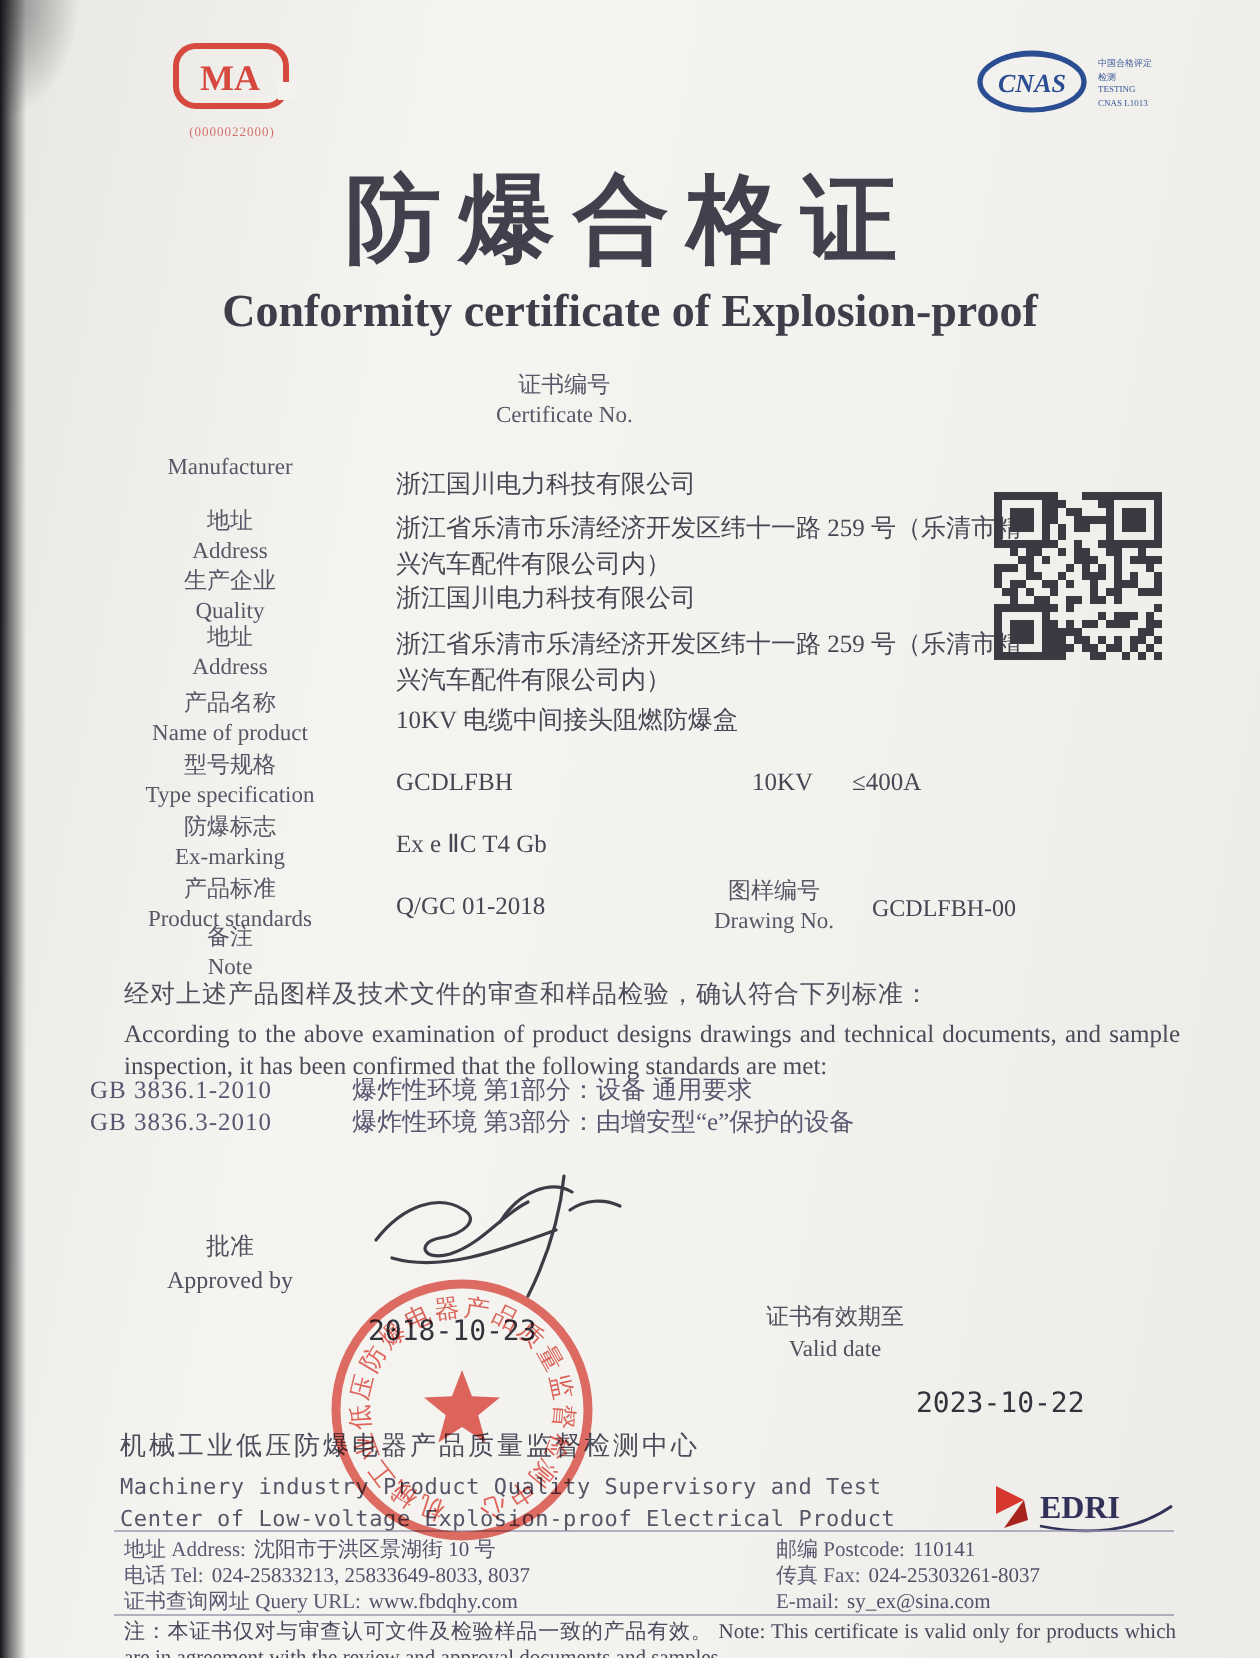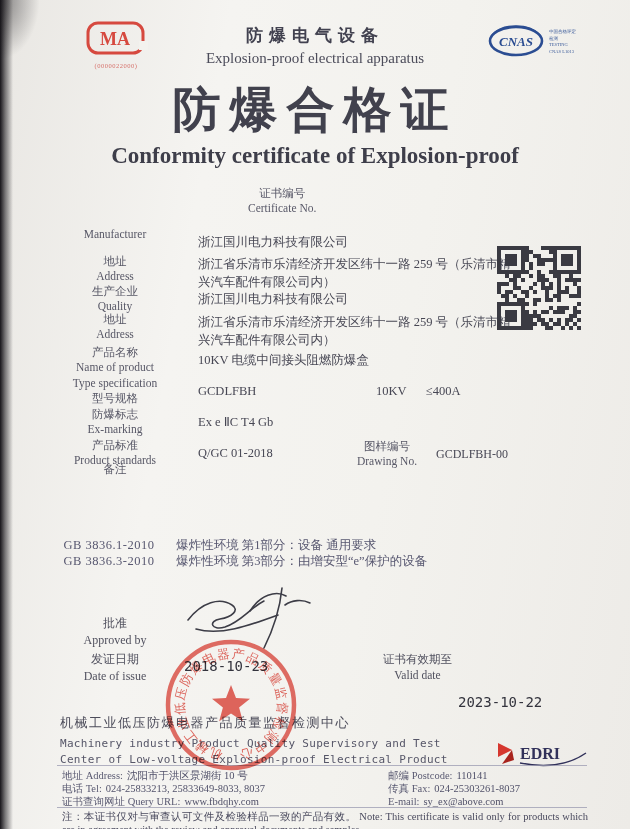--- a/index.html
+++ b/index.html
@@ -40,21 +40,21 @@
   .dlbl{position:absolute;left:147px;top:1px;width:84px;text-align:center;
         font-size:11.5px;line-height:1.3;color:#575766;}
   .dval{position:absolute;left:238px;top:8px;font-size:12px;}
 
   .qr{position:absolute;left:497px;top:246px;width:84px;height:84px;}
 
   .stmt{position:absolute;left:62px;top:489px;width:528px;}
   .stmt-zh{font-size:12.5px;color:#4e4e5c;letter-spacing:.5px;}
   .stmt-en{font-size:12.5px;text-align:justify;line-height:1.3;margin-top:3px;color:#4a4a58;}
   .gbs{position:absolute;left:45px;top:537px;font-size:12.5px;line-height:16px;color:#575770;}
-  .gbs .code{display:inline-block;width:128px;letter-spacing:.5px;text-align:center;}
+  .gbs .code{display:inline-block;width:128px;letter-spacing:.5px;}
 
   .approve-lbl{position:absolute;left:40px;top:615px;width:150px;text-align:center;
         font-size:12px;line-height:1.4;color:#50505e;}
   .signature{position:absolute;left:182px;top:584px;z-index:3;}
   .issue-lbl{position:absolute;left:40px;top:651px;width:150px;text-align:center;
         font-size:12px;line-height:1.4;color:#50505e;}
   .issue-val{position:absolute;left:168px;top:658px;font-family:"DejaVu Sans Mono",monospace;
         font-size:14px;color:#33333d;z-index:1;margin-left:16px;}
   .valid-lbl{position:absolute;left:365px;top:651px;width:105px;text-align:center;
         font-size:11.5px;line-height:1.4;color:#50505e;}
@@ -84,24 +84,20 @@
 
   <div class="cma">
     <svg width="64" height="40" viewBox="0 0 64 40">
       <rect x="4" y="3" width="55" height="30" rx="10" fill="none" stroke="#d6493f" stroke-width="3"></rect>
       <rect x="55" y="21" width="9" height="9" fill="#f3f2ee"></rect>
       <text x="31" y="25" text-anchor="middle" font-size="18" font-weight="bold" fill="#d6493f" style="font-family:'Liberation Serif',serif">MA</text>
     </svg>
     <div class="cma-sub">(0000022000)</div>
   </div>
 
-  <div class="htitle">
-    <div class="htitle-zh">防爆电气设备</div>
-    <div class="htitle-en">Explosion-proof electrical apparatus</div>
-  </div>
 
   <div class="cnas">
     <svg width="58" height="38" viewBox="0 0 58 38">
       <ellipse cx="29" cy="19" rx="26" ry="14" fill="none" stroke="#2b4d92" stroke-width="2.6"></ellipse>
       <path d="M5,13 C16,1 42,1 53,13" fill="none" stroke="#2b4d92" stroke-width="1.6"></path>
       <text x="29" y="24" text-anchor="middle" font-size="13" font-weight="bold" font-style="italic" fill="#2b4d92" style="font-family:'Liberation Serif',serif">CNAS</text>
     </svg>
     <div class="cnas-side">
       <div>中国合格评定</div>
       <div>检测</div>
@@ -154,22 +150,22 @@
   <div class="frow" style="top:345px">
     <div class="flbl">
       <span>产品名称</span>
       <span>Name of product</span>
       </div>
     <div class="fval pt7">10KV 电缆中间接头阻燃防爆盒</div>
   </div>
 
   <div class="frow" style="top:376px">
     <div class="flbl">
+      <span>型号规格</span>
       <span>Type specification</span>
-      <span>型号规格</span>
       </div>
     <div class="fval">
       <span class="pt7" style="display:inline-block">GCDLFBH</span>
       <span class="ts-v">10KV</span>
       <span class="ts-c">≤400A</span>
     </div>
   </div>
 
   <div class="frow" style="top:407px">
     <div class="flbl">
@@ -190,20 +186,21 @@
         <span style="display:block">图样编号</span>
         <span style="display:block">Drawing No.</span>
       </span>
       <span class="dval">GCDLFBH-00</span>
     </div>
   </div>
 
   <div class="frow" style="top:462px">
     <div class="flbl">
       <span>备注</span>
+      <span>Note</span>
       </div>
     <div class="fval pt7"></div>
   </div>
 
   <div class="qr"><svg width="84" height="84">
         <rect x="0" y="0" width="4" height="4" fill="#3a3a42"></rect>
         <rect x="4" y="0" width="4" height="4" fill="#3a3a42"></rect>
         <rect x="8" y="0" width="4" height="4" fill="#3a3a42"></rect>
         <rect x="12" y="0" width="4" height="4" fill="#3a3a42"></rect>
         <rect x="16" y="0" width="4" height="4" fill="#3a3a42"></rect>
@@ -434,20 +431,24 @@
         <rect x="24" y="80" width="4" height="4" fill="#3a3a42"></rect>
         <rect x="28" y="80" width="4" height="4" fill="#3a3a42"></rect>
         <rect x="32" y="80" width="4" height="4" fill="#3a3a42"></rect>
         <rect x="48" y="80" width="4" height="4" fill="#3a3a42"></rect>
         <rect x="52" y="80" width="4" height="4" fill="#3a3a42"></rect>
         <rect x="64" y="80" width="4" height="4" fill="#3a3a42"></rect>
         <rect x="72" y="80" width="4" height="4" fill="#3a3a42"></rect>
         <rect x="80" y="80" width="4" height="4" fill="#3a3a42"></rect>
       </svg></div>
 
+  <div class="stmt">
+    <div class="stmt-zh">经对上述产品图样及技术文件的审查和样品检验，确认符合下列标准：</div>
+    <div class="stmt-en">According to the above examination of product designs drawings and technical documents, and sample inspection, it has been confirmed that the following standards are met:</div>
+  </div>
   <div class="gbs">
     <div>
       <span class="code">GB 3836.1-2010</span>
       <span>爆炸性环境 第1部分：设备 通用要求</span>
     </div>
     <div>
       <span class="code">GB 3836.3-2010</span>
       <span>爆炸性环境 第3部分：由增安型“e”保护的设备</span>
     </div>
   </div>
@@ -459,24 +460,20 @@
   <svg class="signature" width="140" height="70" viewBox="0 0 140 70">
     <g fill="none" stroke="#3c3c46" stroke-width="1.6" stroke-linecap="round">
       <path d="M6,36 C20,18 38,13 50,21 C58,26 50,33 38,35 C26,37 29,47 43,43 C59,38 68,24 82,17"></path>
       <path d="M14,45 C38,52 66,42 96,31"></path>
       <path d="M68,27 C78,11 94,6 104,12"></path>
       <path d="M100,4 C98,24 92,44 82,64"></path>
       <path d="M103,21 C110,16 120,15 128,19"></path>
     </g>
   </svg>
 
-  <div class="issue-lbl">
-    <div>发证日期</div>
-    <div>Date of issue</div>
-  </div>
   <div class="issue-val">2018-10-23</div>
 
   <div class="valid-lbl">
     <div>证书有效期至</div>
     <div>Valid date</div>
   </div>
   <div class="valid-val">2023-10-22</div>
 
   <svg class="stamp" width="155" height="155" viewBox="0 0 155 155">
     <circle cx="77" cy="77" r="63" fill="none" stroke="#e14a40" stroke-width="4.5" opacity="0.9"></circle>
@@ -507,18 +504,18 @@
   <div class="rule r1"></div>
 
   <div class="fcol fcl">
     <div><span class="lab">地址 Address:</span><span>沈阳市于洪区景湖街 10 号</span></div>
     <div><span class="lab">电话 Tel:</span><span>024-25833213, 25833649-8033, 8037</span></div>
     <div><span class="lab">证书查询网址 Query URL:</span><span>www.fbdqhy.com</span></div>
   </div>
   <div class="fcol fcr">
     <div><span class="lab">邮编 Postcode:</span><span>110141</span></div>
     <div><span class="lab">传真 Fax:</span><span>024-25303261-8037</span></div>
-    <div><span class="lab">E-mail:</span><span>sy_ex@above.com</span></div>
+    <div><span class="lab">E-mail:</span><span>sy_ex@sina.com</span></div>
   </div>
 
   <div class="rule r2"></div>
   <div class="fnote">注：本证书仅对与审查认可文件及检验样品一致的产品有效。 Note: This certificate is valid only for products which are in agreement with the review and approval documents and samples.</div>
 </div>
 
 </body></html>

